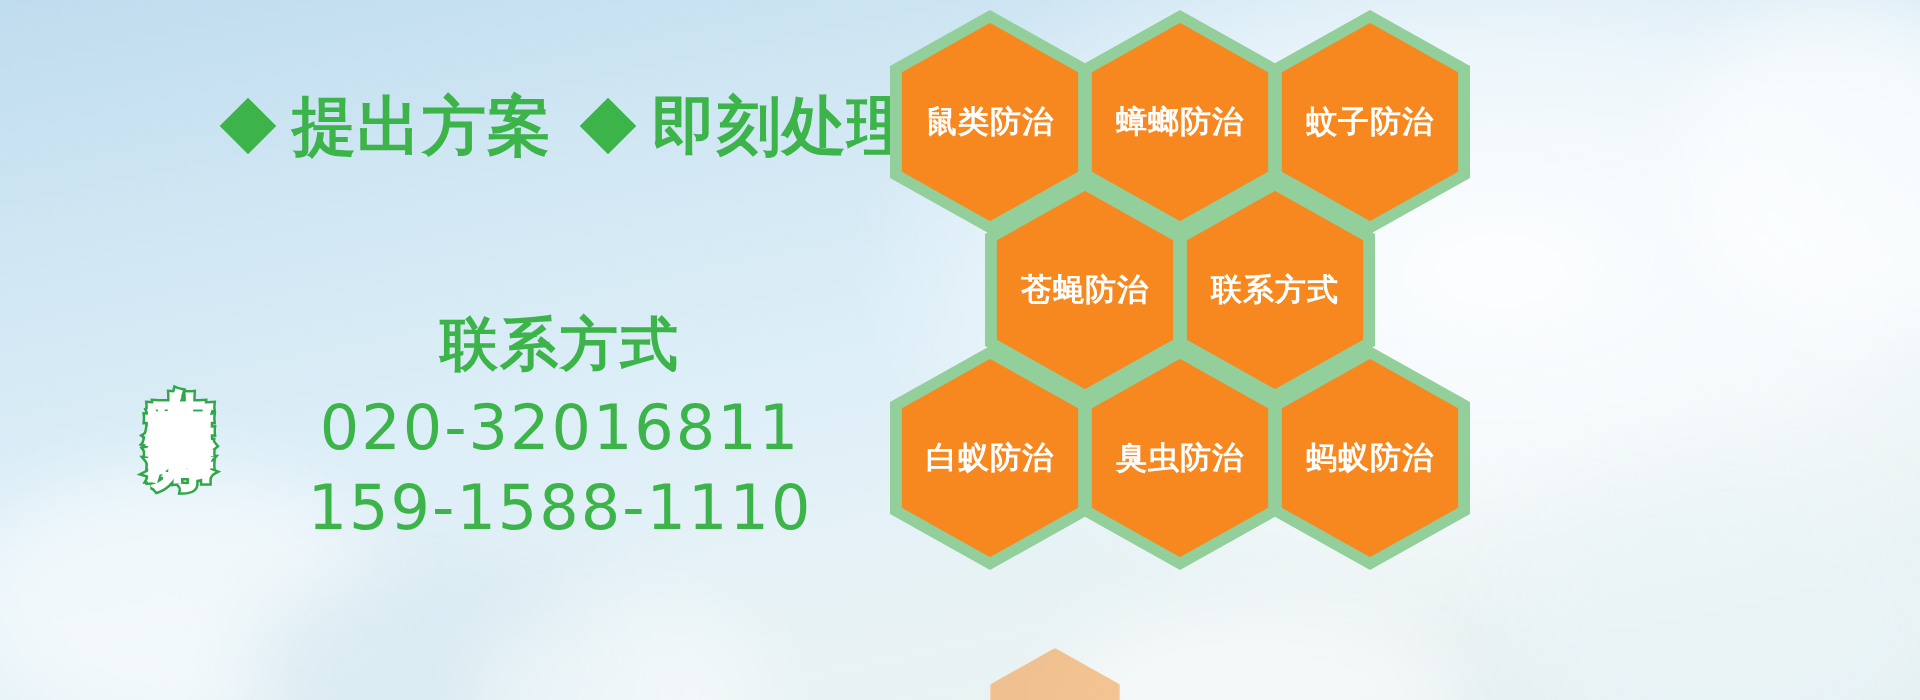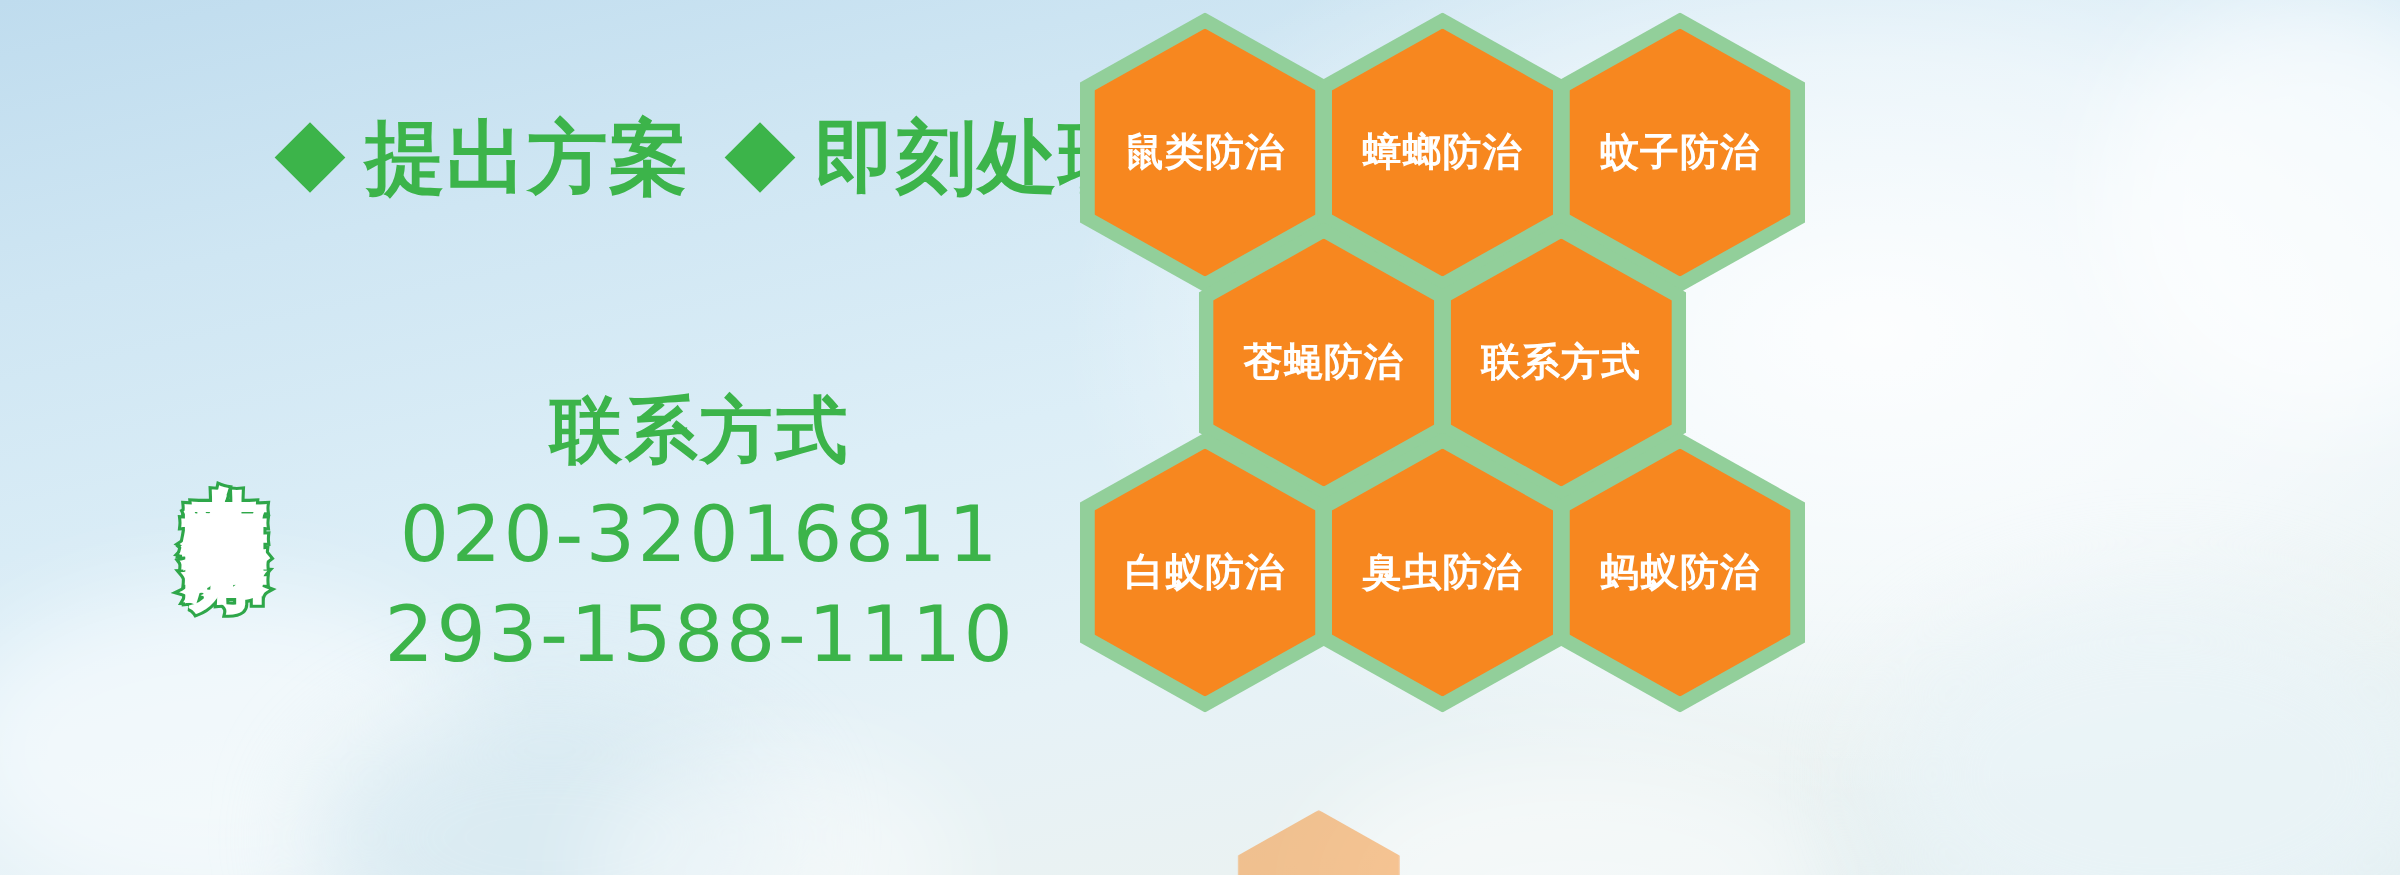--- a/index.html
+++ b/index.html
@@ -111,21 +111,21 @@
     font-size: 62px;
     font-weight: 400;
     letter-spacing: 2px;
     line-height: 1.28;
     font-family: "DejaVu Sans", "Liberation Sans", sans-serif;
   }
 
   
   #hex-grid {
     position: absolute;
-    left: 862px;
+    left: 888px;
     top: 0px;
     width: 600px;
     height: 588px;
   }
   .hex-cell {
     position: absolute;
     width: 200px;
     height: 224px;
   }
   .hex-outer,
@@ -207,21 +207,21 @@
       <span class="diamond"></span>
       <span class="feature-text last">即刻处理</span>
     </div>
 
 
   </div>
 
   <div id="contact">
     <div id="contact-title">联系方式</div>
     <div class="contact-phone">020-32016811</div>
-    <div class="contact-phone">293-1588-1110</div>
+    <div class="contact-phone">159-1588-1110</div>
   </div>
 
   <div id="hex-grid">
 
     <div class="hex-cell r1c1">
       <div class="hex-outer"></div>
       <div class="hex-inner"></div>
       <div class="hex-label">鼠类防治</div>
     </div>
 

